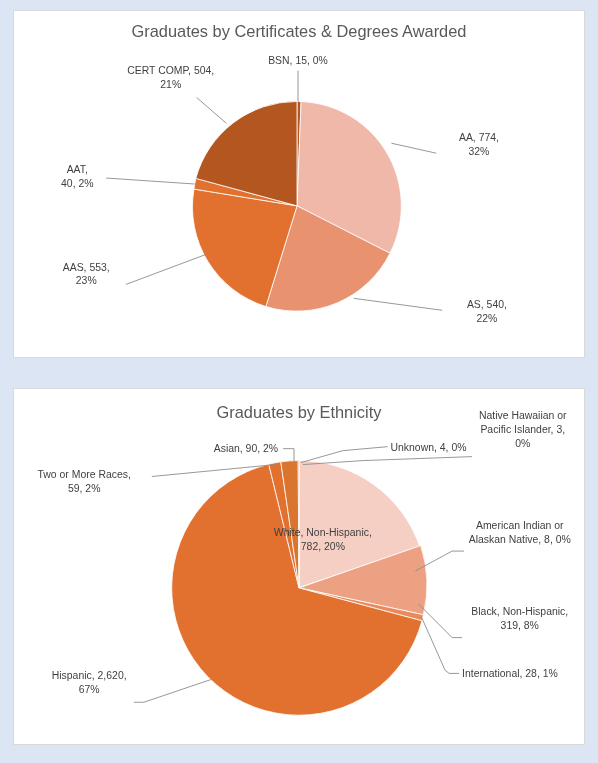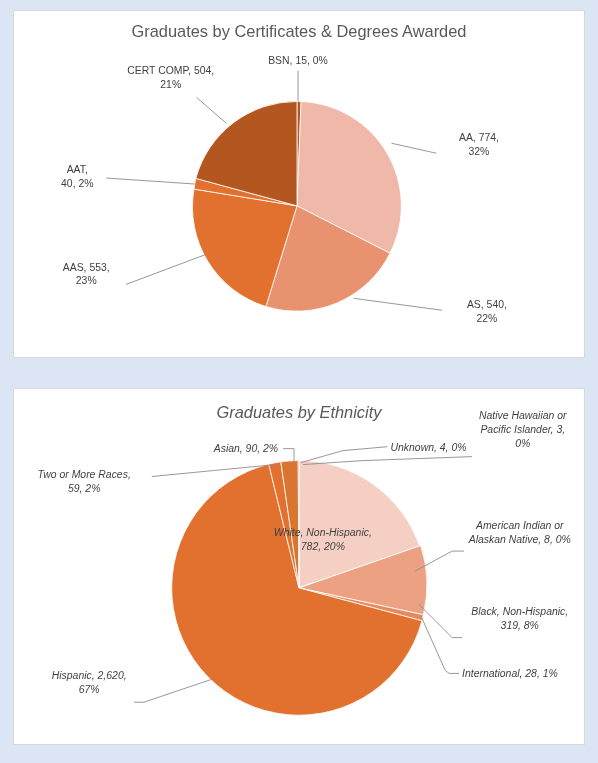--- a/index.html
+++ b/index.html
@@ -24,21 +24,20 @@
     left: 13px;
     top: 10px;
     width: 572px;
     height: 348px;
   }
   #card-ethnicity {
     left: 13px;
     top: 388px;
     width: 572px;
     height: 357px;
-    font-style: italic;
   }
   .chart-svg {
     display: block;
     width: 100%;
     height: 100%;
   }
   .chart-title {
     font-family: "Liberation Sans", sans-serif;
     font-size: 16.5px;
     fill: #595959;

